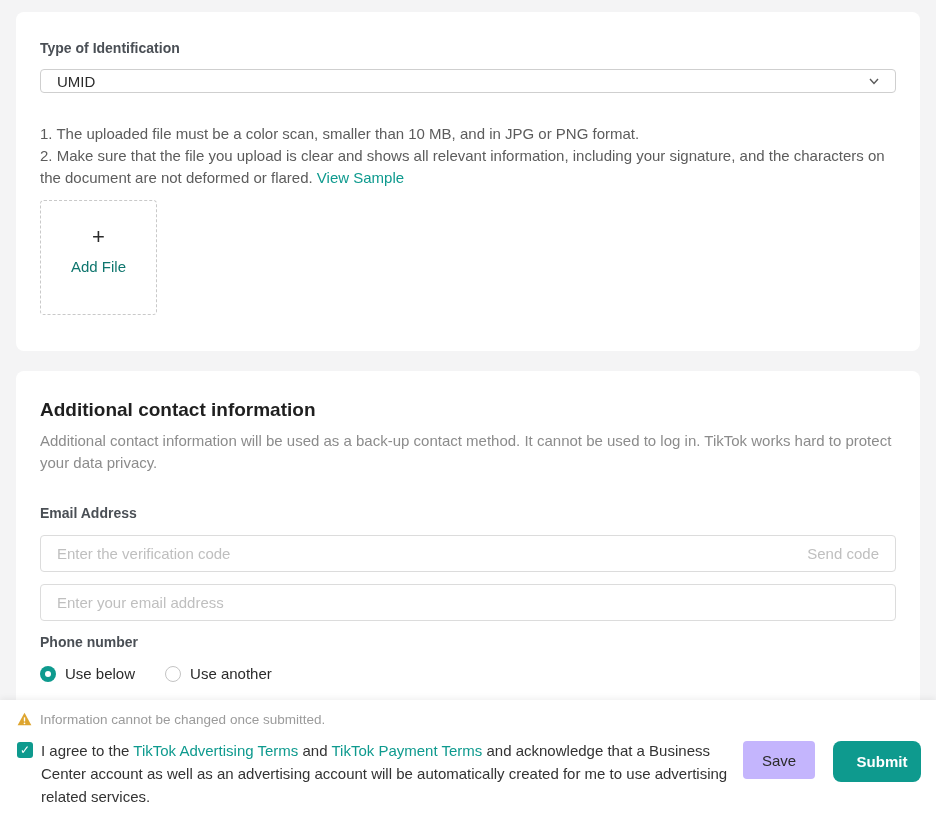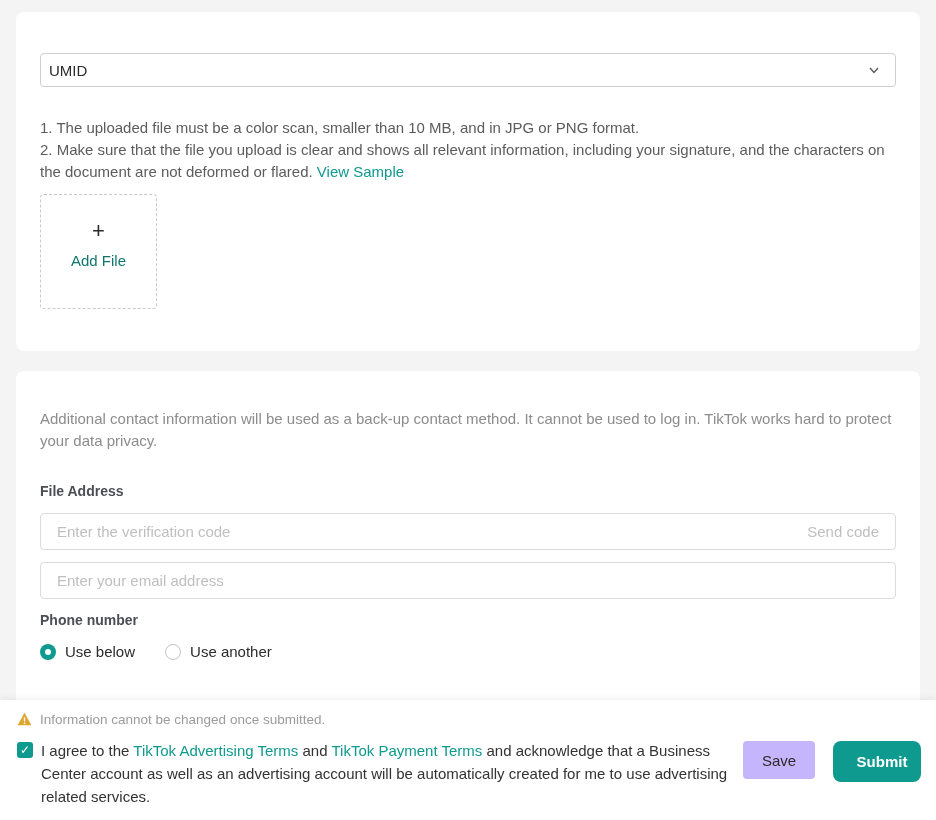--- a/index.html
+++ b/index.html
@@ -20,27 +20,27 @@
   .card-1 { margin-top: 12px; height: 339px; }
   .card-2 { margin-top: 20px; height: 360px; }
 
   .field-label {
     font-size: 14px;
     font-weight: 700;
     color: #4a4f55;
   }
   .select-box {
     margin-top: 13px;
-    height: 34px;
+    height: 24px;
     border: 1px solid #cfcfcf;
     border-radius: 4px;
     display: flex;
     align-items: center;
     justify-content: space-between;
-    padding: 0 14px 0 8px;
+    padding: 0 14px 0 16px;
     background: #fff;
     cursor: pointer;
   }
   .select-value { font-size: 15px; color: #2b2b2b; }
   .chevron svg { display: block; }
 
   .instructions {
     margin-top: 30px;
     font-size: 15px;
     line-height: 22px;
@@ -190,20 +190,21 @@
     font-weight: 700;
     width: 88px; height: 41px;
     border-radius: 8px;
     padding-left: 10px;
   }
 </style>
 </head>
 <body>
 
 <section class="card card-1">
+  <div class="field-label">Type of Identification</div>
 
   <div class="select-box">
     <span class="select-value">UMID</span>
     <span class="chevron">
       <svg width="14" height="14" viewBox="0 0 14 14">
           <polyline points="3,5 7,9.5 11,5" fill="none" stroke="#595959" stroke-width="1.4"></polyline>
         </svg>
     </span>
   </div>
 
@@ -212,23 +213,24 @@
     <div><span>2. Make sure that the file you upload is clear and shows all relevant information, including your signature, and the characters on the document are not deformed or flared. </span><span class="link">View Sample</span></div>
   </div>
 
   <div class="upload-box">
     <span class="upload-plus">+</span>
     <span class="upload-text">Add File</span>
   </div>
 </section>
 
 <section class="card card-2">
+  <h2 class="section-title">Additional contact information</h2>
   <p class="section-desc">Additional contact information will be used as a back-up contact method. It cannot be used to log in. TikTok works hard to protect your data privacy.</p>
 
-  <span class="field-label email-label">File Address</span>
+  <span class="field-label email-label">Email Address</span>
 
   <div class="text-input-wrap">
     <input class="text-input" type="text" placeholder="Enter the verification code" style="">
     <button class="send-code">Send code</button>
   </div>
 
   <div class="text-input-wrap">
     <input class="text-input" type="text" placeholder="Enter your email address" style="">
   </div>
 

